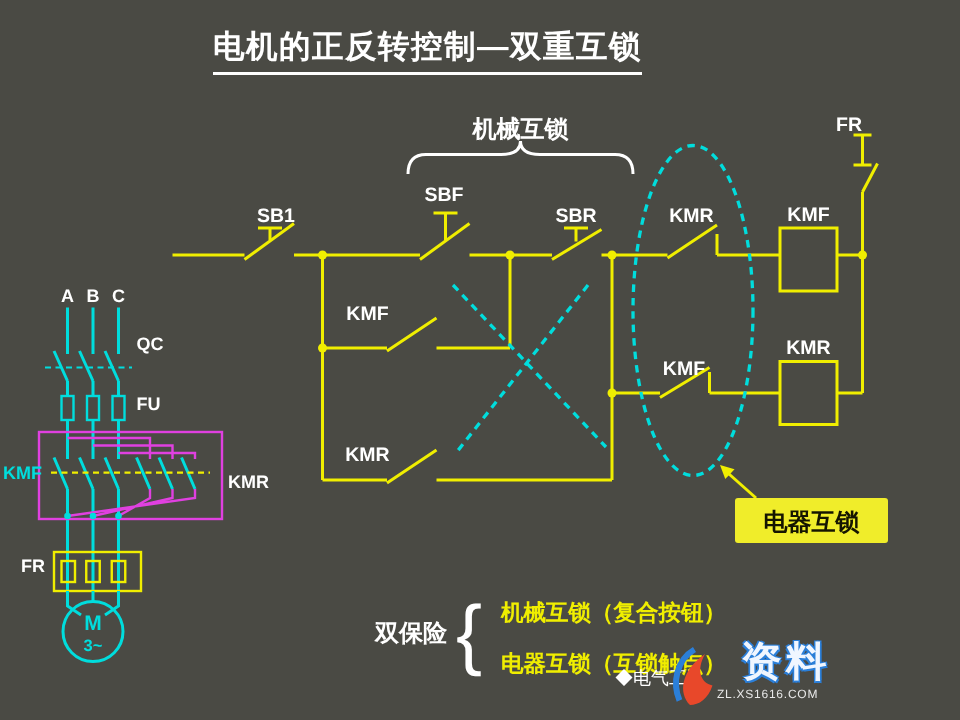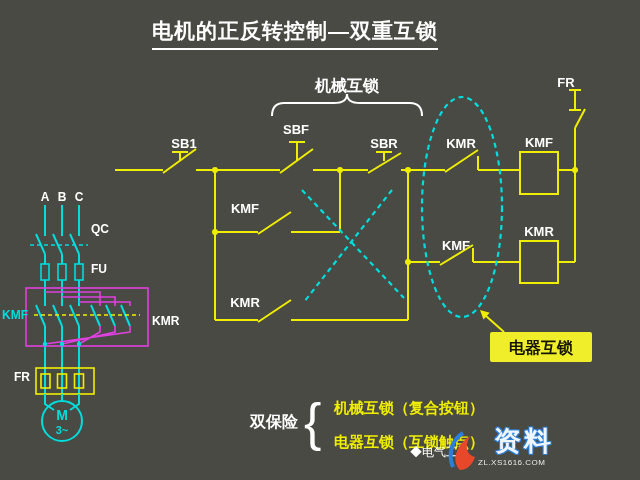--- a/index.html
+++ b/index.html
@@ -3,21 +3,21 @@
 <meta charset="utf-8">
 <style>
   * { margin:0; padding:0; box-sizing:border-box; }
   html,body { background:#222; }
   .screen {
     position:relative; width:640px; height:480px;
     background:#4a4a44; overflow:hidden;
     font-family:"Liberation Sans", sans-serif;
   }
   .title {
-    position:absolute; top:17px; left:295px; transform:translateX(-50%);
+    position:absolute; top:17px; left:285px; transform:translateX(-50%);
     color:#fff; font-size:21px; font-weight:bold; letter-spacing:1px;
     border-bottom:2px solid #fff; padding-bottom:3px; white-space:nowrap;
   }
   svg.diagram { position:absolute; left:0; top:0; }
 
   
   .y  { stroke:#f0ee00; stroke-width:2;   fill:none; }
   .yt { stroke:#f0ee00; stroke-width:1.6; fill:none; }
   .c  { stroke:#00dddd; stroke-width:2;   fill:none; }
   .ct { stroke:#00dddd; stroke-width:1.6; fill:none; }

